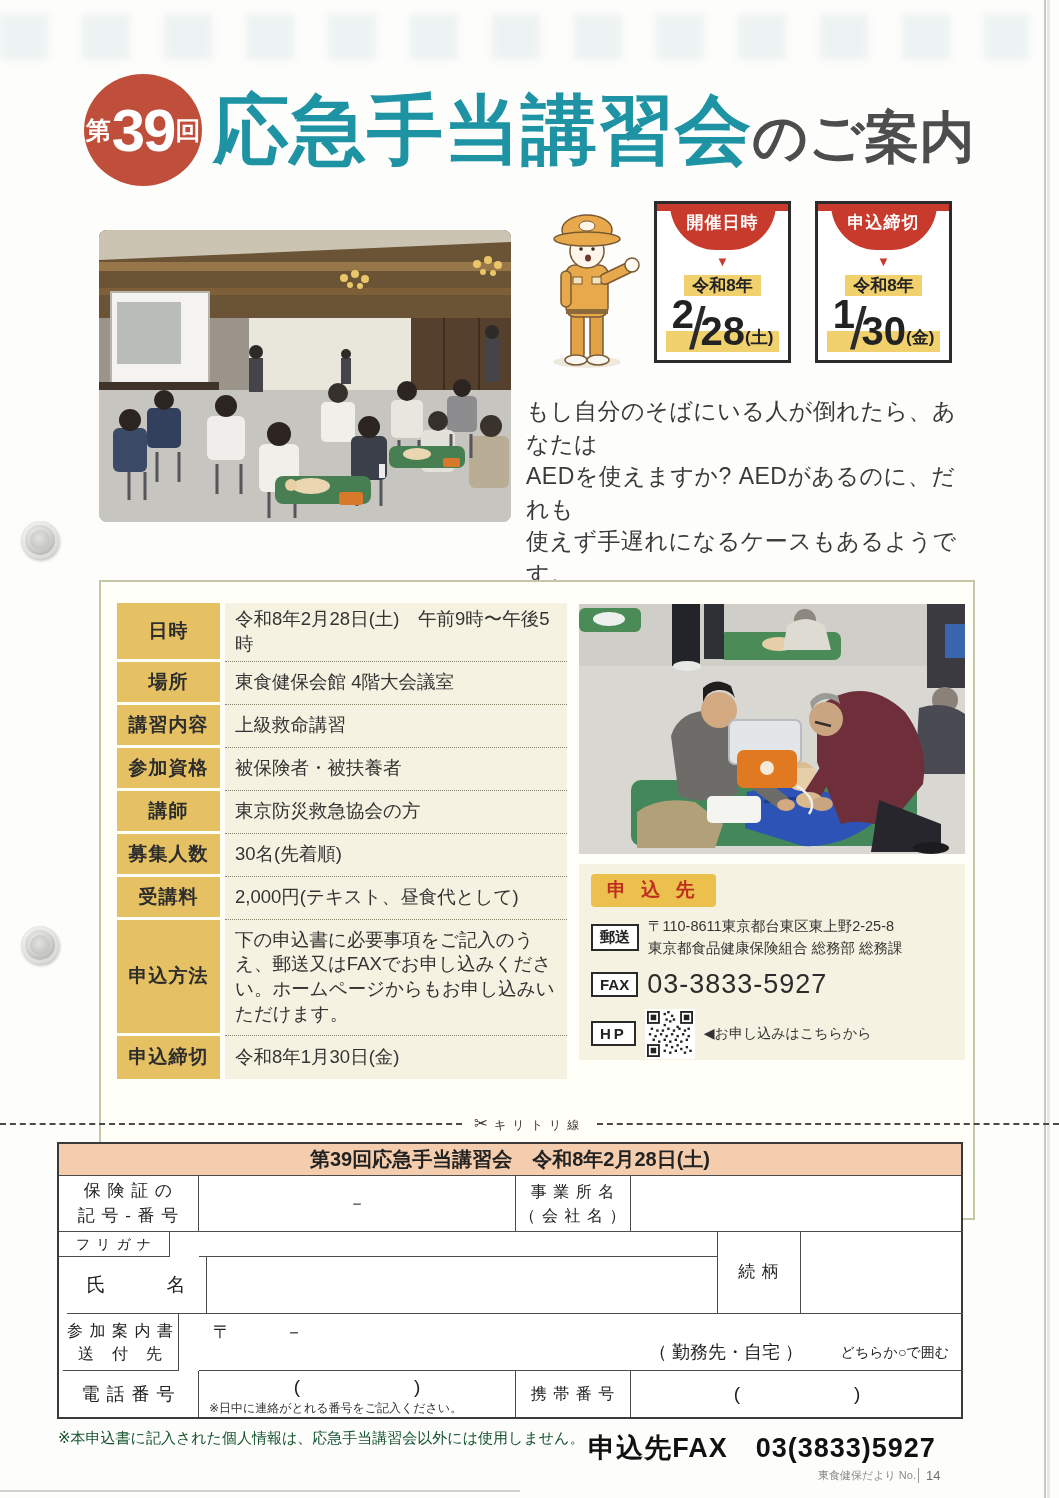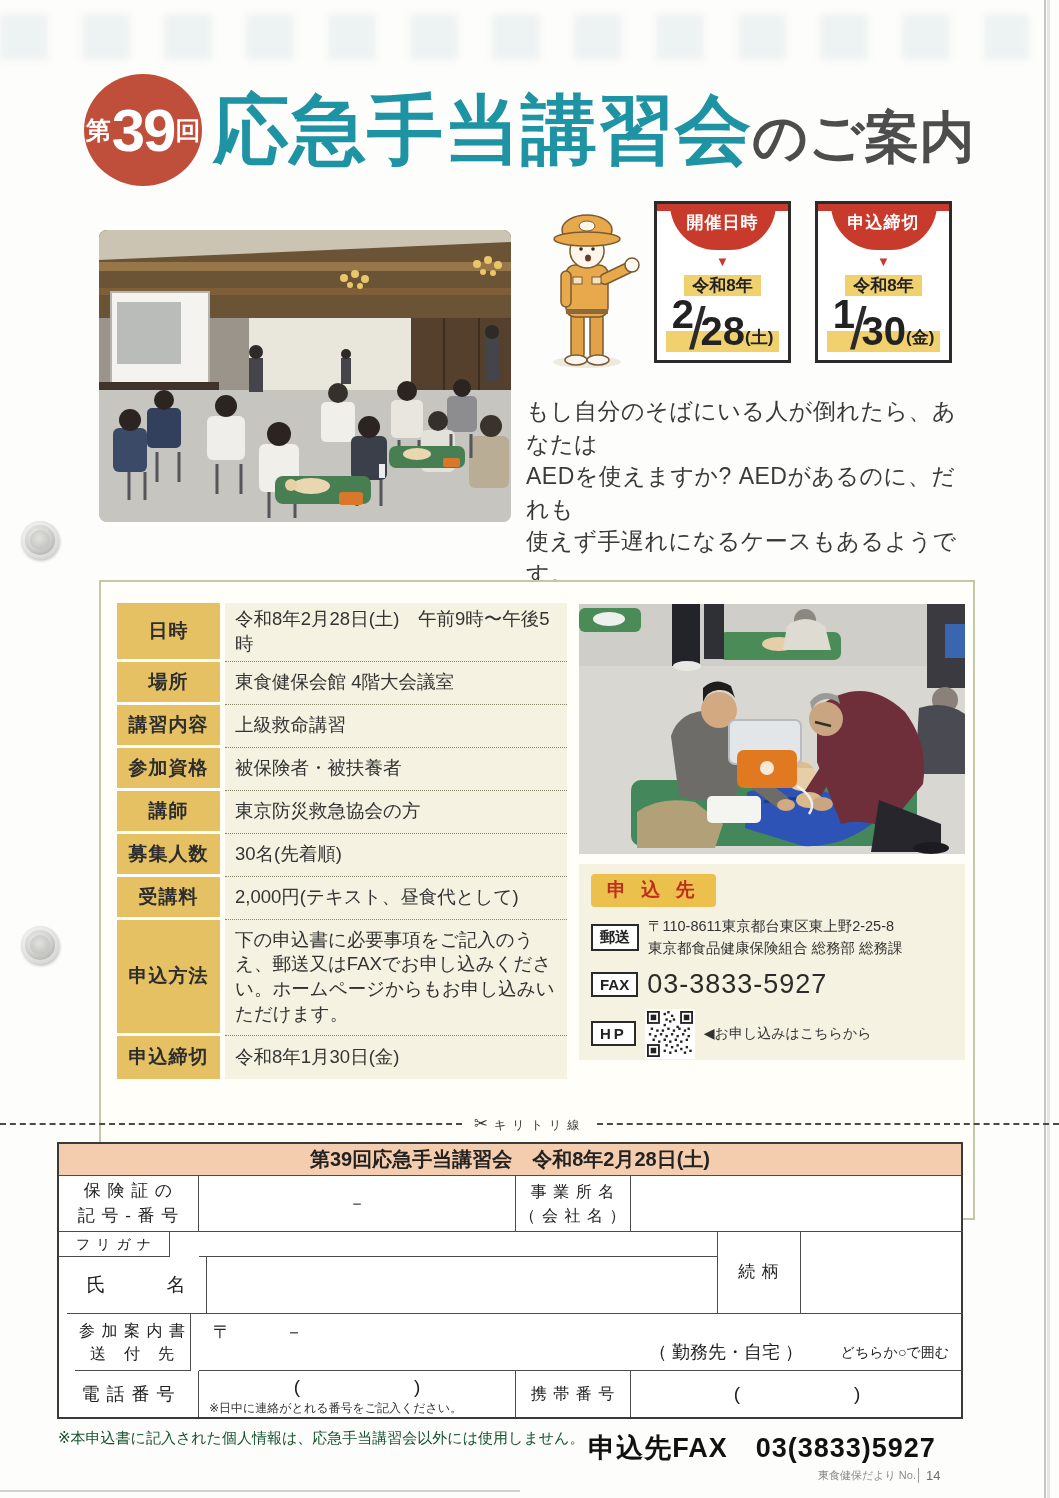--- a/index.html
+++ b/index.html
@@ -469,21 +469,21 @@
     <div class="fcell fb" style="left:572px;top:32px;width:332px;height:56px;"></div>
 
     <div class="fcell flabel fb fr" style="left:0;top:88px;width:111px;height:25px;font-size:14px;">フ リ ガ ナ</div>
     <div class="fcell fb fr" style="left:140px;top:88px;width:519px;height:25px;"></div>
 
     <div class="fcell flabel fb fr" style="left:8px;top:113px;width:140px;height:57px;font-size:19px;">氏　　　名</div>
     <div class="fcell fb fr" style="left:140px;top:113px;width:519px;height:57px;"></div>
     <div class="fcell flabel fb fr" style="left:659px;top:88px;width:83px;height:82px;">続 柄</div>
     <div class="fcell fb" style="left:742px;top:88px;width:162px;height:82px;"></div>
 
-    <div class="fcell flabel fb fr" style="left:16px;top:170px;width:116px;height:57px;font-size:16px;">参 加 案 内 書
+    <div class="fcell flabel fb fr" style="left:4px;top:170px;width:116px;height:57px;font-size:16px;">参 加 案 内 書
 送　付　先</div>
     <div class="fcell fb" style="left:140px;top:170px;width:764px;height:57px;">
       <span style="position:absolute;left:14px;top:6px;font-size:18px;">〒　　　－</span>
       <span style="position:absolute;right:160px;bottom:6px;font-size:18px;">（ 勤務先・自宅 ）</span>
       <span style="position:absolute;right:14px;bottom:8px;font-size:14px;">どちらか○で囲む</span>
     </div>
 
     <div class="fcell flabel fr" style="left:0;top:227px;width:140px;height:46px;font-size:18px;">電 話 番 号</div>
     <div class="fcell fr" style="left:140px;top:227px;width:317px;height:46px;">
       <div style="text-align:center;font-size:19px;padding-top:3px;">(　　　　　　)</div>

